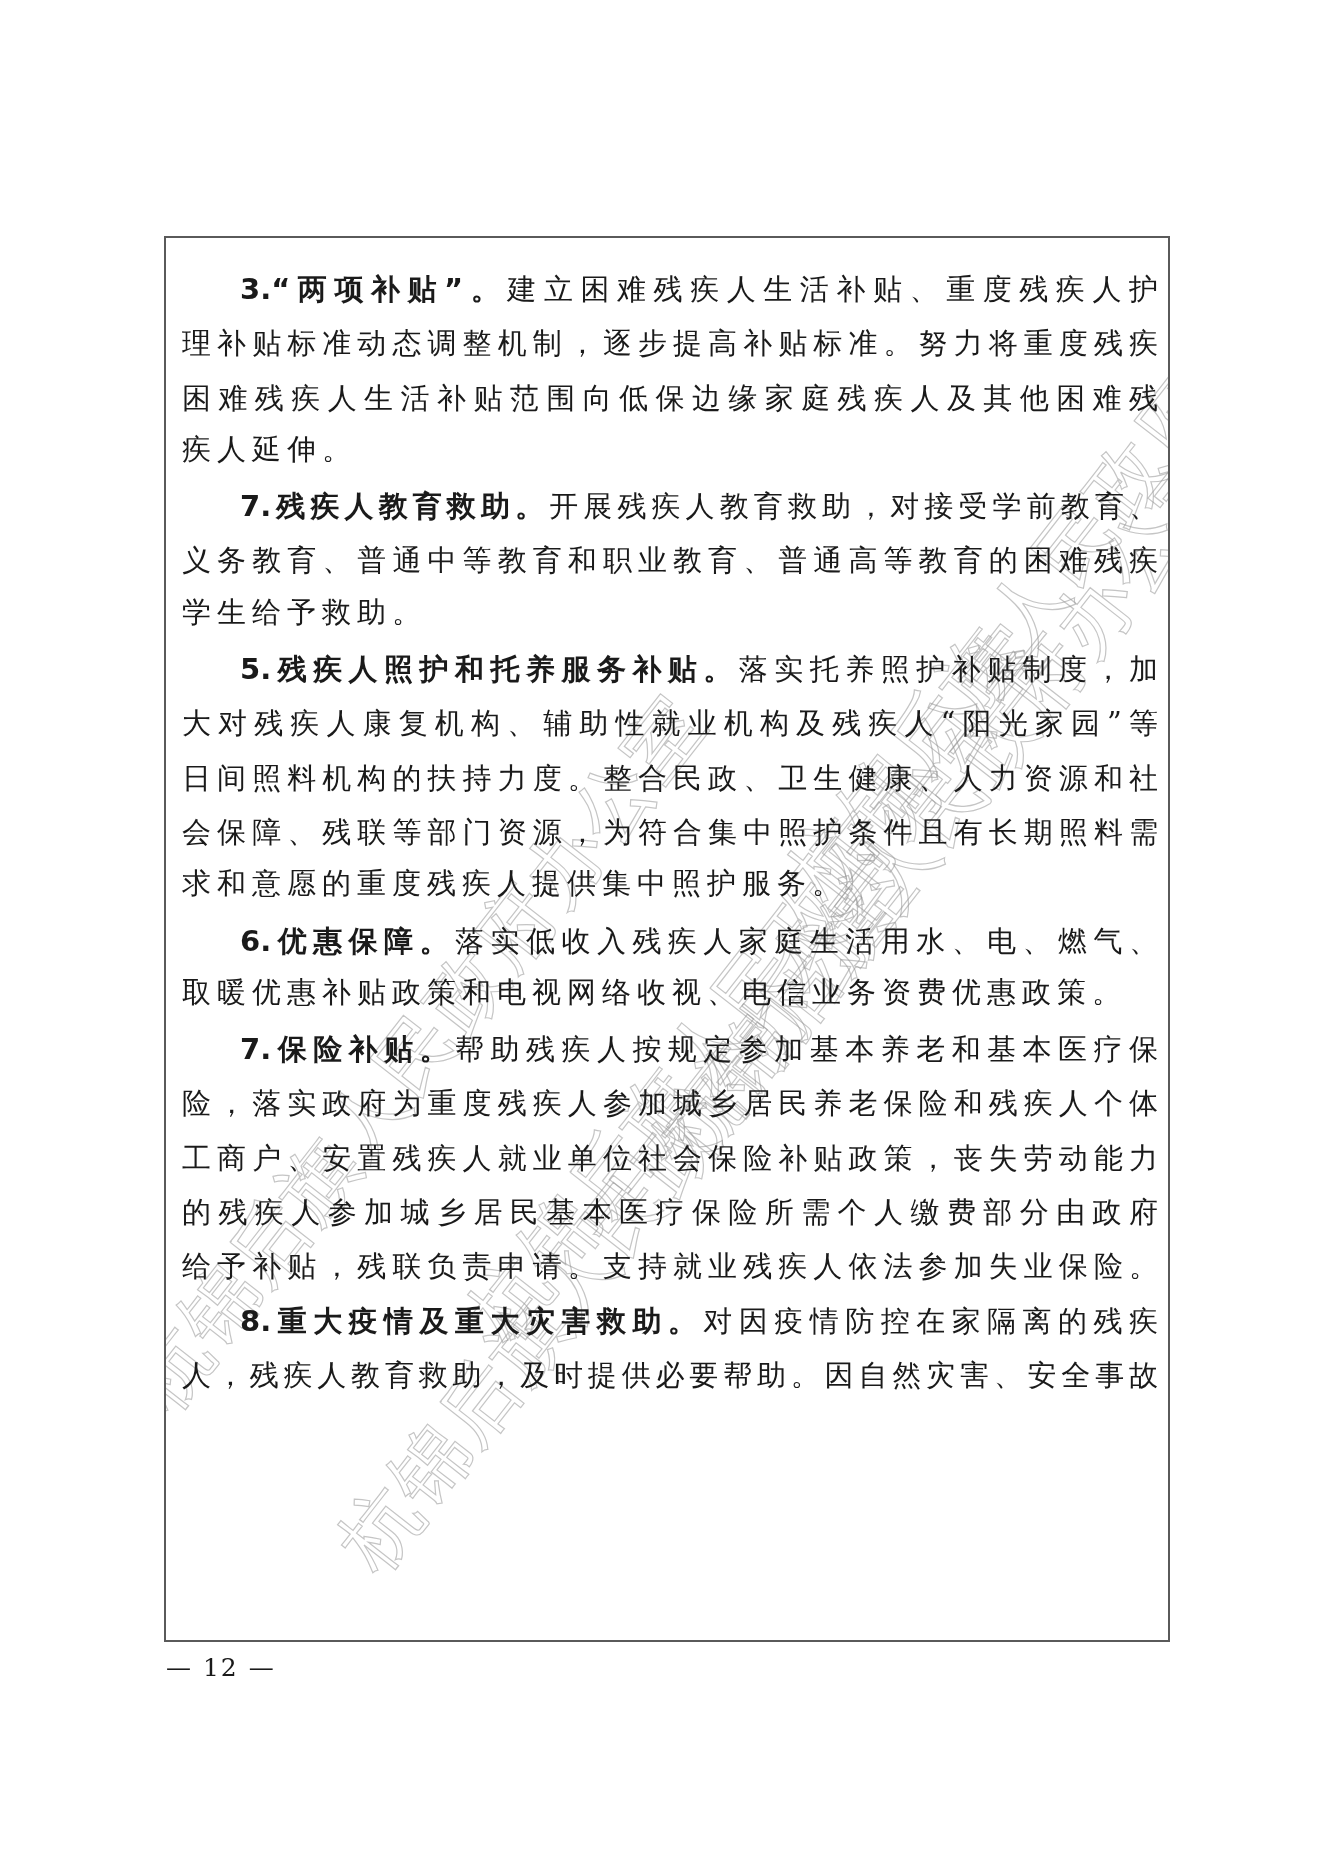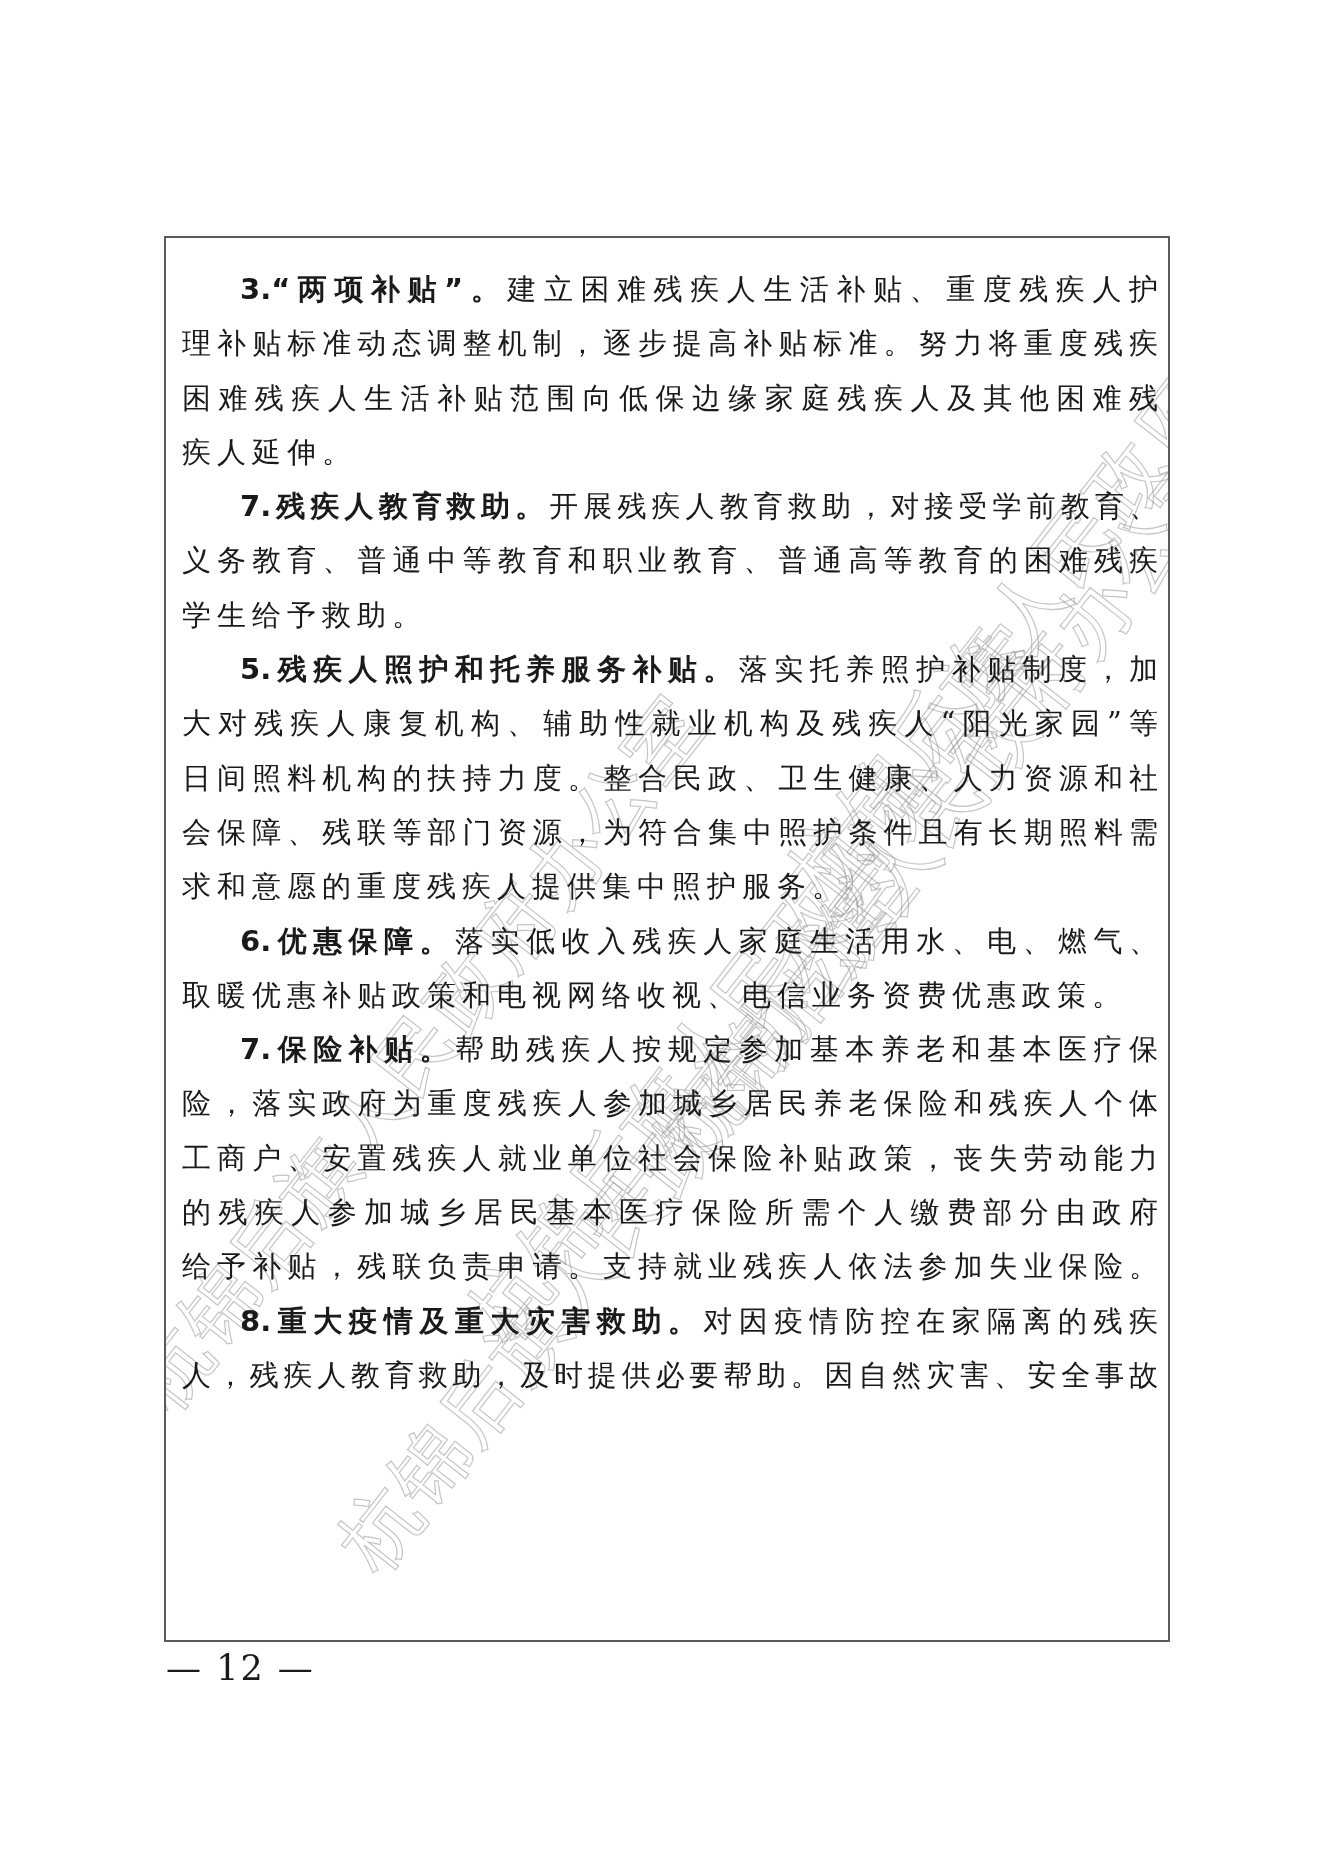--- a/index.html
+++ b/index.html
@@ -63,33 +63,34 @@
       line-height: 54.3px;
       font-size: 29px;
       white-space: nowrap;
       text-align: justify;
       text-align-last: justify;
       letter-spacing: 0;
     }
     .line.last {
       text-align-last: left;
       letter-spacing: 6px;
+      font-family: Liberation Mono, monospace;
     }
     .line.indent {
       padding-left: 58px;
     }
     .bold {
       font-weight: bold;
       font-family: "DejaVu Sans", "Liberation Sans", sans-serif;
     }
     .page-number {
       position: absolute;
       left: 166px;
       top: 1650px;
-      font-size: 35px;
+      font-size: 25px;
       line-height: 36px;
       letter-spacing: 2px;
       color: #1a1a1a;
     }
   </style>
 </head>
 <body>
 
 <div class="page">
 

